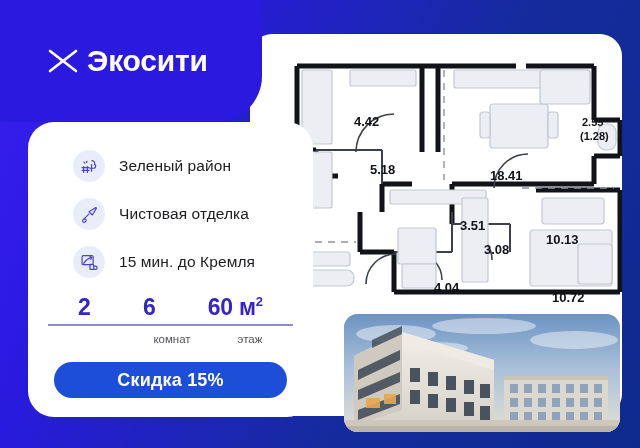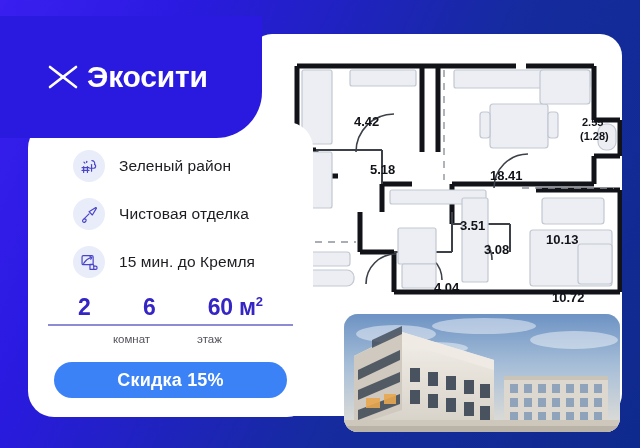--- a/index.html
+++ b/index.html
@@ -8,21 +8,21 @@
     font-family: "Liberation Sans", sans-serif;
   }
   #root {
     position: relative; width: 640px; height: 448px;
     background: linear-gradient(115deg, #3a1ff0 0%, #2a1ae0 22%, #152b9e 62%, #0f2a8e 100%);
     overflow: hidden;
   }
 
   
   .logo-panel {
-    position: absolute; left: 0; top: 16px; width: 262px; height: 122px;
+    position: absolute; left: 0; top: 0; width: 262px; height: 122px;
     background: #2a1ae0;
     border-bottom-right-radius: 46px;
     display: flex; align-items: center; padding-left: 48px;
     z-index: 4;
   }
   .logo-mark { width: 30px; height: 26px; margin-right: 9px; flex: none; }
   .logo-text {
     color: #ffffff; font-size: 30px; font-weight: 700; letter-spacing: -0.2px;
     line-height: 1;
   }
@@ -55,32 +55,32 @@
     display: flex; align-items: flex-end; justify-content: space-around;
     padding: 0 4px 5px 4px;
   }
   .stat-val {
     color: #3425c4; font-size: 23px; font-weight: 700; text-align: center;
     line-height: 1; letter-spacing: -0.2px;
   }
   .stat-val sup { font-size: 13px; vertical-align: super; line-height: 0; }
   .stats-rule { height: 1.5px; background: #8f8ad4; width: 100%; }
   .stats-labels {
-    display: flex; align-items: flex-start; justify-content: center;
+    display: flex; align-items: flex-start; justify-content: flex-end;
     padding: 6px 4px 0 4px;
   }
   .stat-lab {
     color: #52525c; font-size: 11.5px; text-align: center; line-height: 1.25;
     width: 78px;
   }
 
   
   .cta {
     position: absolute; left: 26px; bottom: 19px; width: 233px; height: 36px;
-    background: #3b82f6; color: #fff; border: none; border-radius: 18px;
+    background: #1d4ed8; color: #fff; border: none; border-radius: 18px;
     font-family: "Liberation Sans", sans-serif;
     font-size: 18px; font-weight: 700; letter-spacing: 0.2px; cursor: pointer;
   }
 
   
   .plan-card {
     position: absolute; left: 250px; top: 34px; width: 372px; height: 382px;
     background: #ffffff; border-radius: 22px; z-index: 2; overflow: hidden;
   }
   .plan-svg { position: absolute; left: 44px; top: 18px; }

